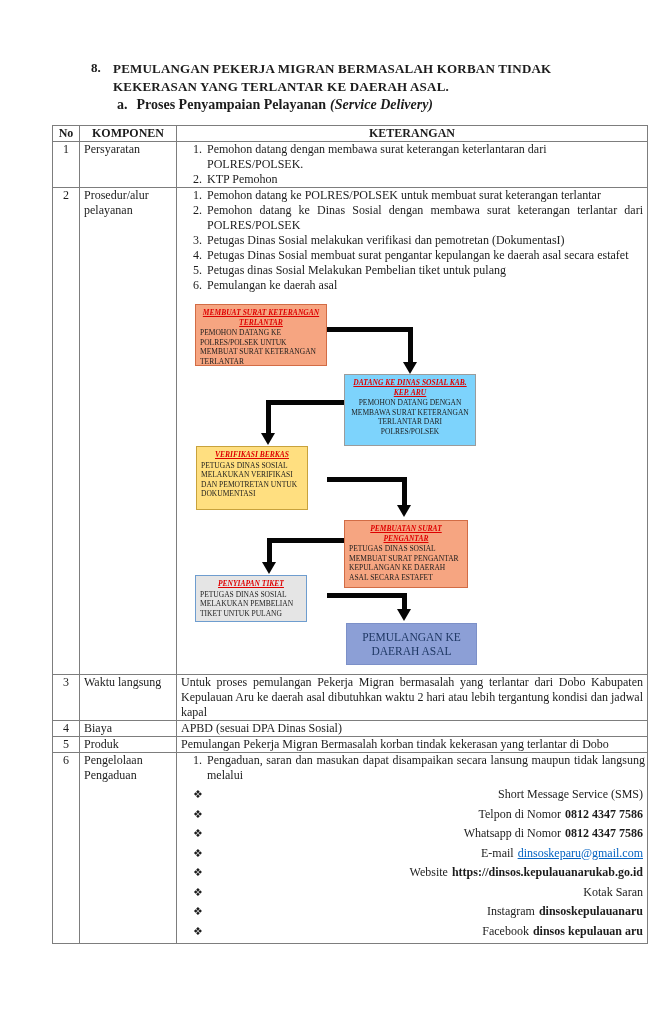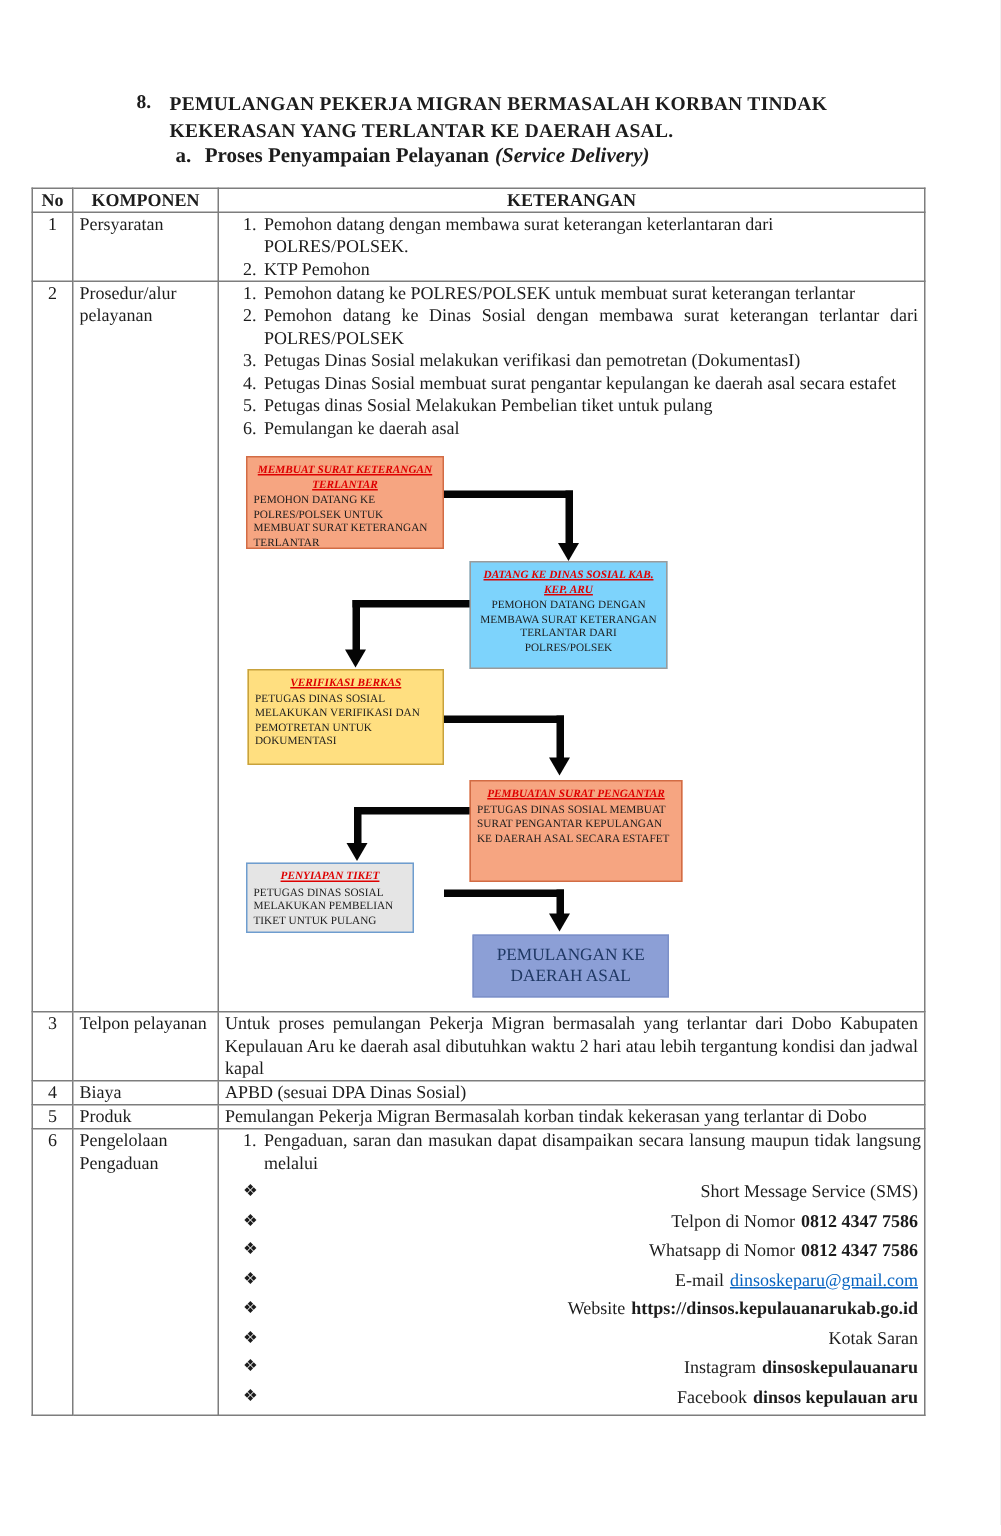--- a/index.html
+++ b/index.html
@@ -9,21 +9,21 @@
     font-family:"Liberation Serif","DejaVu Serif",serif; color:#1c1c1c;
     margin:0 auto; overflow:hidden;
   }
   
   .h-num { position:absolute; left:91px; top:60px; font-weight:bold; font-size:13px; }
   .h-title { position:absolute; left:113px; top:60px; width:480px; font-weight:bold; font-size:13px; line-height:18px; letter-spacing:.2px; }
   .h-sub { position:absolute; left:117px; top:97px; font-size:14px; font-weight:bold; }
   .h-sub .sub-letter { margin-right:9px; }
   .h-sub .sub-italic { font-style:italic; margin-left:4px; }
   
-  table.svc { position:absolute; left:21px; top:125px; width:595px; border-collapse:collapse; table-layout:fixed; }
+  table.svc { position:absolute; left:52px; top:125px; width:595px; border-collapse:collapse; table-layout:fixed; }
   table.svc th, table.svc td { border:1px solid #7d7d7d; vertical-align:top; font-size:12px; line-height:15px; padding:0 4px; }
   table.svc th { font-weight:bold; text-align:center; font-size:12px; padding:0 2px; }
   td.c-no { text-align:center; }
   ol.num { margin:0 0 0 0; padding-left:24px; }
   ol.num li { padding-left:2px; }
   ol.num.just li { text-align:justify; }
   .cell-text { text-align:justify; }
   .plain-text { text-align:left; }
   
   .intro { text-align:justify; width:440px; }
@@ -97,25 +97,25 @@
 
         <div class="flow">
           <div class="fbox" style="left: 14px; top: 6px; width: 132px; height: 62px; background: rgb(246, 165, 129); border-color: rgb(210, 108, 69);">
             <span class="ftitle">MEMBUAT SURAT KETERANGAN TERLANTAR</span>
             <span class="fbody">PEMOHON DATANG KE POLRES/POLSEK UNTUK MEMBUAT SURAT KETERANGAN TERLANTAR</span>
           </div>
           <div class="fbox center" style="left: 163px; top: 76px; width: 132px; height: 72px; background: #7dd3fc; border-color: rgb(155, 155, 155);">
             <span class="ftitle">DATANG KE DINAS SOSIAL KAB. KEP. ARU</span>
             <span class="fbody">PEMOHON DATANG DENGAN MEMBAWA SURAT KETERANGAN TERLANTAR DARI POLRES/POLSEK</span>
           </div>
-          <div class="fbox" style="left: 15px; top: 148px; width: 131px; height: 64px; background: rgb(255, 223, 128); border-color: rgb(200, 162, 60);">
+          <div class="fbox" style="left: 15px; top: 148px; width: 112px; height: 64px; background: rgb(255, 223, 128); border-color: rgb(200, 162, 60);">
             <span class="ftitle">VERIFIKASI BERKAS</span>
             <span class="fbody">PETUGAS DINAS SOSIAL MELAKUKAN VERIFIKASI DAN PEMOTRETAN UNTUK DOKUMENTASI</span>
           </div>
-          <div class="fbox" style="left: 163px; top: 222px; width: 142px; height: 68px; background: rgb(246, 165, 129); border-color: rgb(210, 108, 69);">
+          <div class="fbox" style="left: 163px; top: 222px; width: 124px; height: 68px; background: rgb(246, 165, 129); border-color: rgb(210, 108, 69);">
             <span class="ftitle">PEMBUATAN SURAT PENGANTAR</span>
             <span class="fbody">PETUGAS DINAS SOSIAL MEMBUAT SURAT PENGANTAR KEPULANGAN KE DAERAH ASAL SECARA ESTAFET</span>
           </div>
           <div class="fbox" style="left: 14px; top: 277px; width: 112px; height: 47px; background: #e5e5e5; border-color: rgb(110, 157, 207);">
             <span class="ftitle">PENYIAPAN TIKET</span>
             <span class="fbody">PETUGAS DINAS SOSIAL MELAKUKAN PEMBELIAN TIKET UNTUK PULANG</span>
           </div>
           <div class="fbox final" style="left: 165px; top: 325px; width: 131px; height: 42px; background: rgb(140, 159, 214); border-color: rgb(124, 144, 200);">
             <span>PEMULANGAN KE DAERAH ASAL</span>
           </div>
@@ -144,21 +144,21 @@
             <div class="seg-h" style="left:146px;top:295px;width:80px;"></div>
             <div class="seg-v" style="left:221px;top:295px;height:17px;"></div>
             <div class="ahead" style="left:216px;top:311px;"></div>
           </div>
         </div>
       </td>
     </tr>
 
     <tr>
       <td class="c-no">3</td>
-      <td>Telpon pelayanan</td>
+      <td>Waktu langsung</td>
       <td>
         <div class="cell-text">Untuk proses pemulangan Pekerja Migran bermasalah yang terlantar dari Dobo Kabupaten Kepulauan Aru ke daerah asal dibutuhkan waktu 2 hari atau lebih tergantung kondisi dan jadwal kapal</div>
       </td>
     </tr>
 
     <tr>
       <td class="c-no">4</td>
       <td>Biaya</td>
       <td>
         <div class="plain-text">APBD (sesuai DPA Dinas Sosial)</div>

